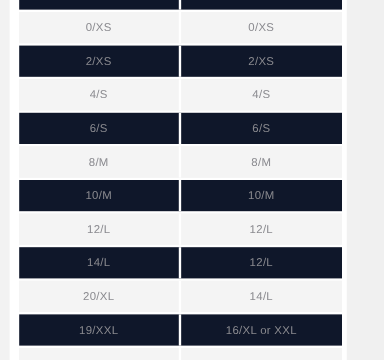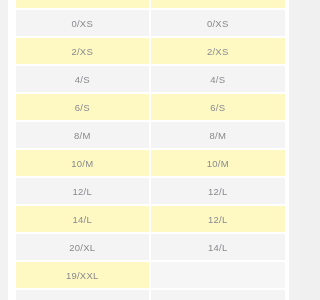--- a/index.html
+++ b/index.html
@@ -55,21 +55,21 @@
   .table-row:last-child { border-bottom:none; }
 
   .cell {
     flex:0 0 50%;
     display:flex;
     align-items:center;
     justify-content:center;
     font-size:9.5px;
     letter-spacing:0.25px;
     color:#8a8a8f;
-    background:#fef9c3;
+    background:#0f172a;
   }
   .cell-left  { border-right:2px solid #ffffff; }
 
   
   .table-row:nth-child(even) .cell { background:#f4f4f4; }
   .table-row:nth-child(even)       { background:#f4f4f4; }
 </style>
 </head>
 <body>
 
@@ -125,20 +125,21 @@
       <div class="cell cell-right">12/L</div>
     </div>
 
     <div class="table-row">
       <div class="cell cell-left">20/XL</div>
       <div class="cell cell-right">14/L</div>
     </div>
 
     <div class="table-row">
       <div class="cell cell-left">19/XXL</div>
+      <div class="cell cell-right">16/XL or XXL</div>
     </div>
 
     <div class="table-row">
       <div class="cell cell-left"></div>
       <div class="cell cell-right"></div>
     </div>
 
   </div>
 </div>
 

